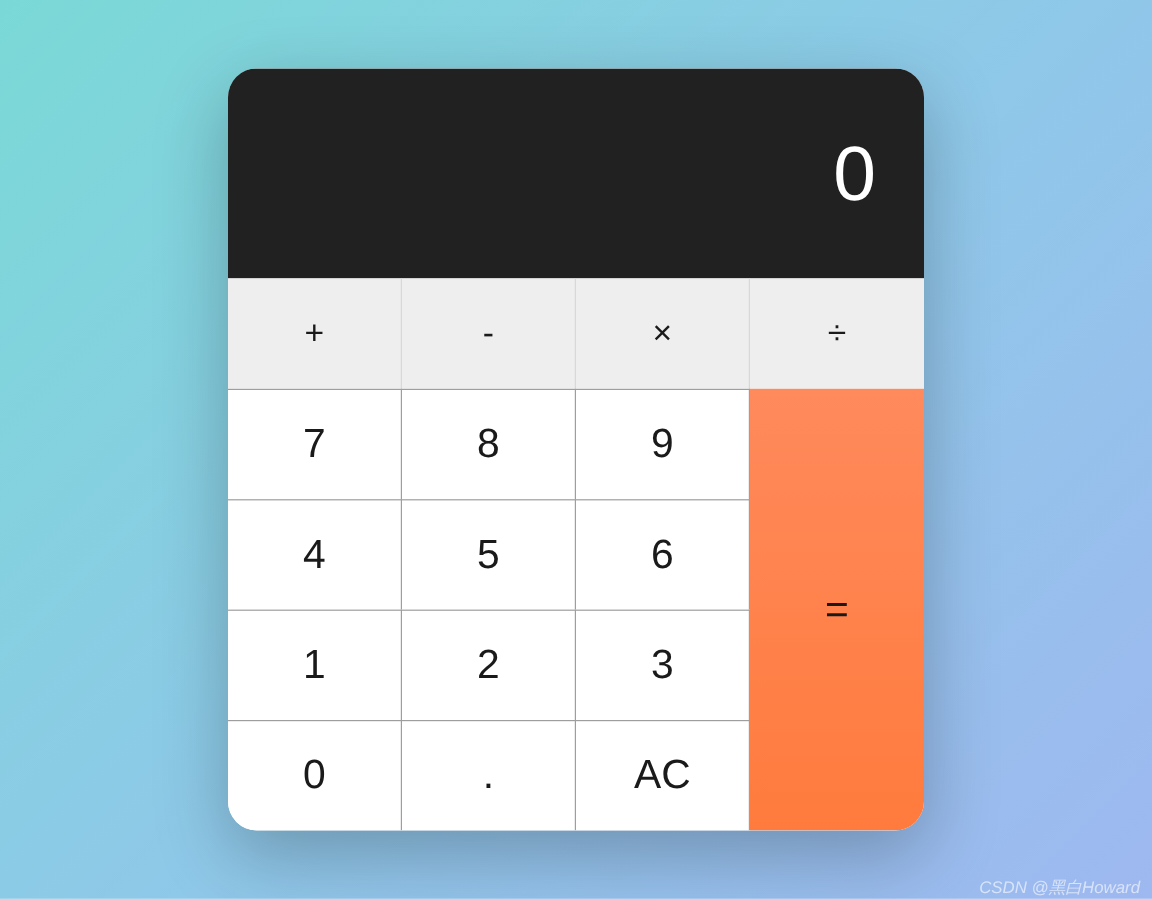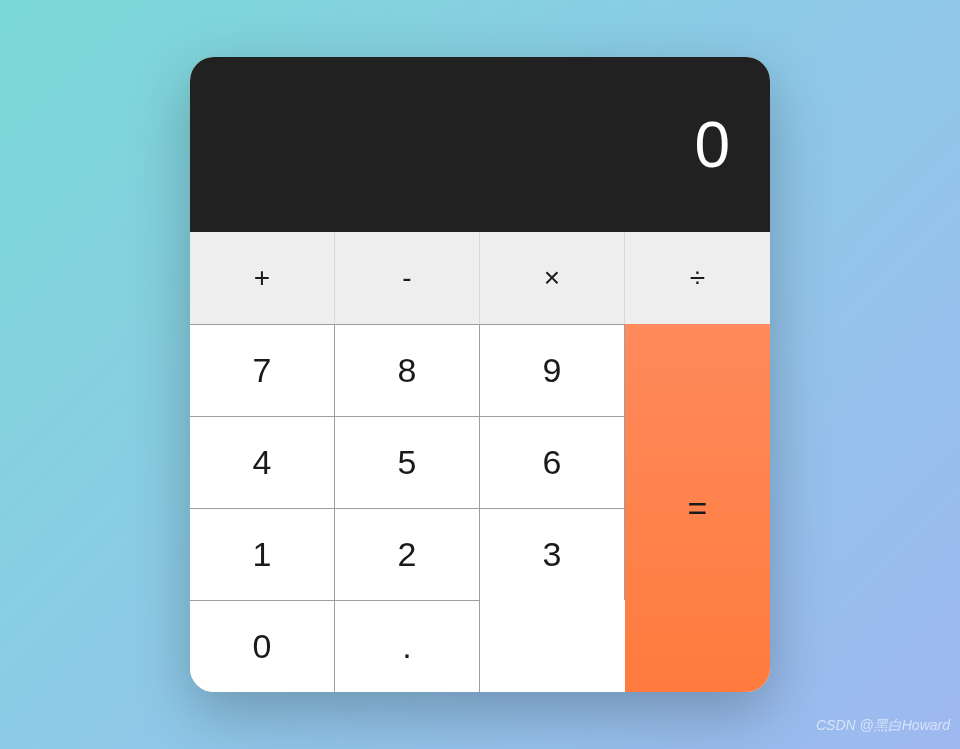--- a/index.html
+++ b/index.html
@@ -85,21 +85,21 @@
       font-size: 34px;
       cursor: pointer;
       font-family: inherit;
       display: flex;
       align-items: center;
       justify-content: center;
     }
     .watermark {
       position: absolute;
       right: 10px;
-      bottom: 14px;
+      bottom: 0;
       color: rgba(255,255,255,0.6);
       font-size: 14px;
       font-style: italic;
     }
   </style>
 </head>
 <body>
 
 <div class="calculator">
   <div class="display">
@@ -117,18 +117,19 @@
       <button class="num-btn">8</button>
       <button class="num-btn">9</button>
       <button class="num-btn">4</button>
       <button class="num-btn">5</button>
       <button class="num-btn">6</button>
       <button class="num-btn">1</button>
       <button class="num-btn">2</button>
       <button class="num-btn">3</button>
       <button class="num-btn">0</button>
       <button class="num-btn">.</button>
+      <button class="num-btn">AC</button>
     </div>
     <button class="equals-btn">=</button>
   </div>
 </div>
 
 <div class="watermark">CSDN @黑白Howard</div>
 
 </body></html>

